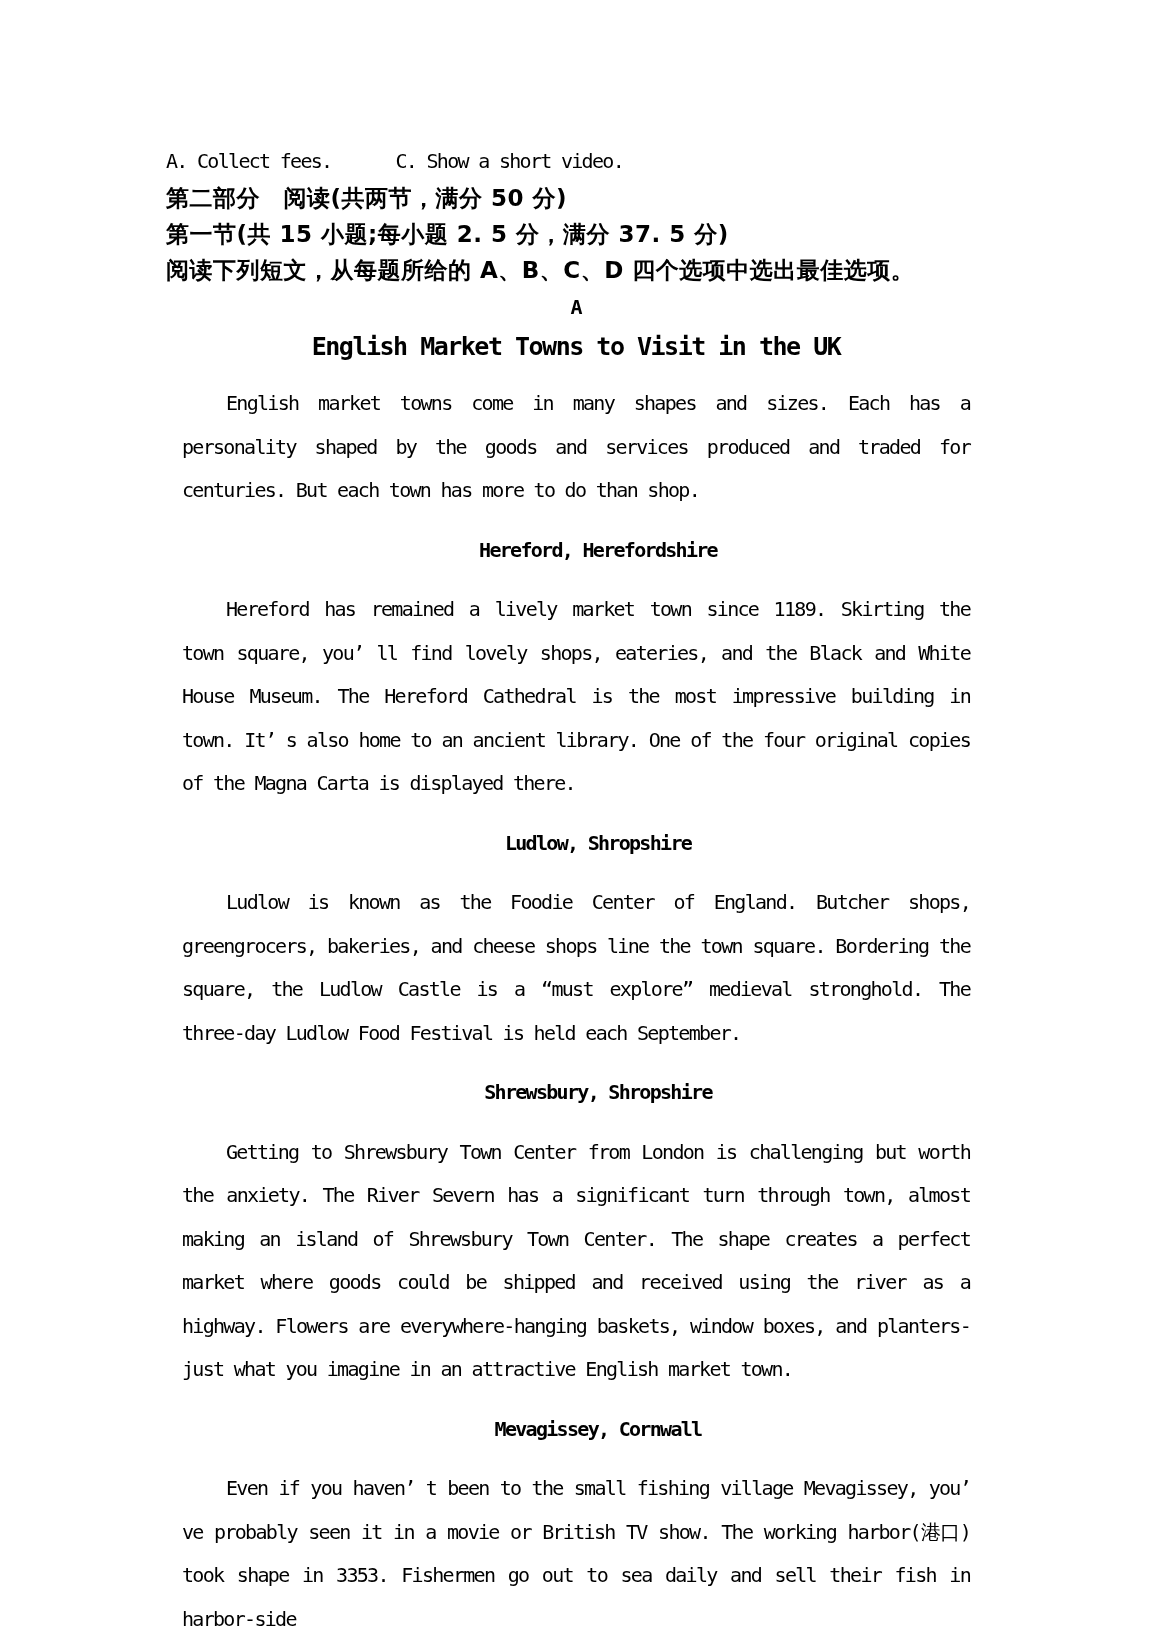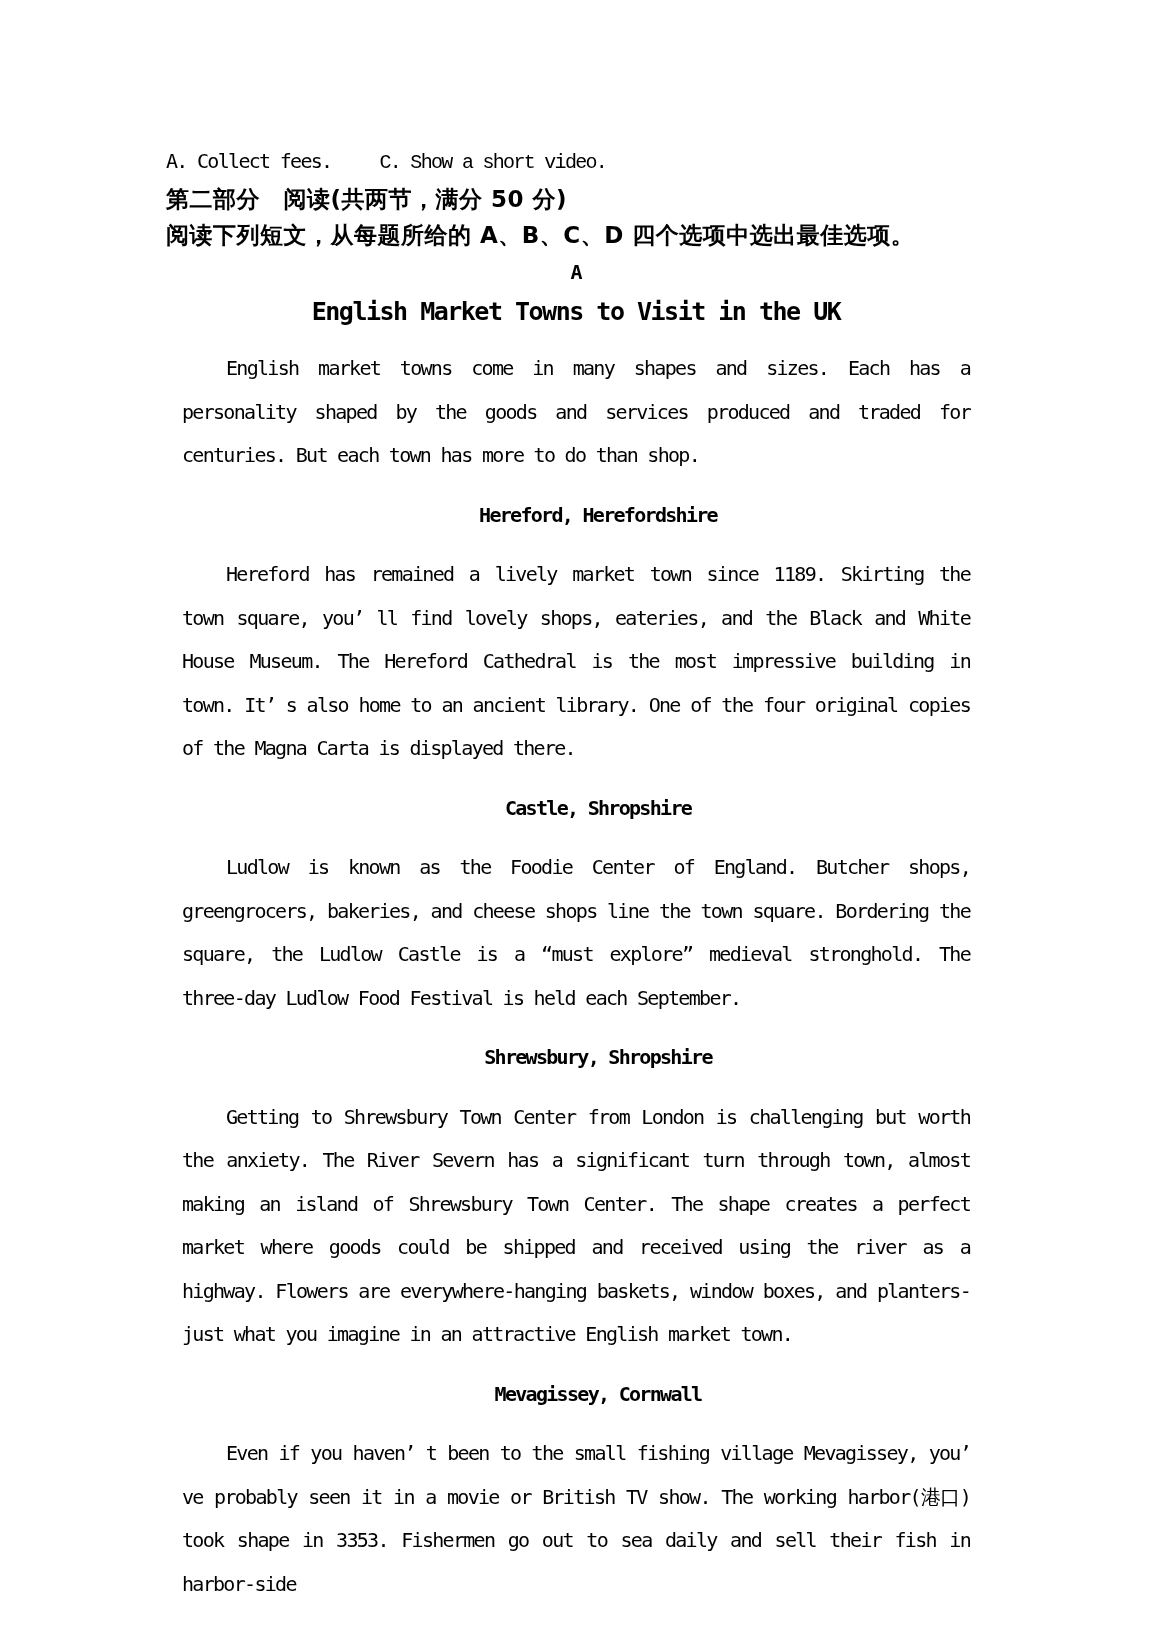--- a/index.html
+++ b/index.html
@@ -24,21 +24,21 @@
   
   .opts {
     display: flex;
     align-items: baseline;
     line-height: 37px;
     font-size: 20px;
     letter-spacing: -1.7px;
     white-space: nowrap;
   }
   .opt-b { margin-left: 100px; }
-  .opt-c { margin-left: 48px; font-family: Liberation Mono, monospace; }
+  .opt-c { margin-left: 64px; }
   
   .cn {
     font-family: "DejaVu Sans", "Liberation Sans", sans-serif;
     font-weight: bold;
     font-size: 23px;
     line-height: 36px;
     letter-spacing: 0.5px;
     white-space: nowrap;
   }
   
@@ -69,32 +69,33 @@
 <body>
 
 <div class="content">
 
   <div class="opts">
     <span class="opt-a">A. Collect fees.</span>
     <span class="opt-c">C. Show a short video.</span>
   </div>
 
   <div class="cn">第二部分　阅读(共两节，满分 50 分)</div>
+  <div class="cn">第一节(共 15 小题;每小题 2. 5 分，满分 37. 5 分)</div>
   <div class="cn">阅读下列短文，从每题所给的 A、B、C、D 四个选项中选出最佳选项。</div>
 
   <div class="center-line passage-label">A</div>
   <div class="center-line passage-title">English Market Towns to Visit in the UK</div>
 
   <div class="passage">
     <p>English market towns come in many shapes and sizes. Each has a personality shaped by the goods and services produced and traded for centuries. But each town has more to do than shop.</p>
 
     <p class="town-heading">Hereford, Herefordshire</p>
     <p>Hereford has remained a lively market town since 1189. Skirting the town square, you’ ll find lovely shops, eateries, and the Black and White House Museum. The Hereford Cathedral is the most impressive building in town. It’ s also home to an ancient library. One of the four original copies of the Magna Carta is displayed there.</p>
 
-    <p class="town-heading">Castle, Shropshire</p>
+    <p class="town-heading">Ludlow, Shropshire</p>
     <p>Ludlow is known as the Foodie Center of England. Butcher shops, greengrocers, bakeries, and cheese shops line the town square. Bordering the square, the Ludlow Castle is a “must explore” medieval stronghold. The three-day Ludlow Food Festival is held each September.</p>
 
     <p class="town-heading">Shrewsbury, Shropshire</p>
     <p>Getting to Shrewsbury Town Center from London is challenging but worth the anxiety. The River Severn has a significant turn through town, almost making an island of Shrewsbury Town Center. The shape creates a perfect market where goods could be shipped and received using the river as a highway. Flowers are everywhere-hanging baskets, window boxes, and planters-just what you imagine in an attractive English market town.</p>
 
     <p class="town-heading">Mevagissey, Cornwall</p>
     <p>Even if you haven’ t been to the small fishing village Mevagissey, you’ ve probably seen it in a movie or British TV show. The working harbor(港口) took shape in 3353. Fishermen go out to sea daily and sell their fish in harbor-side</p>
   </div>
 
 </div>

